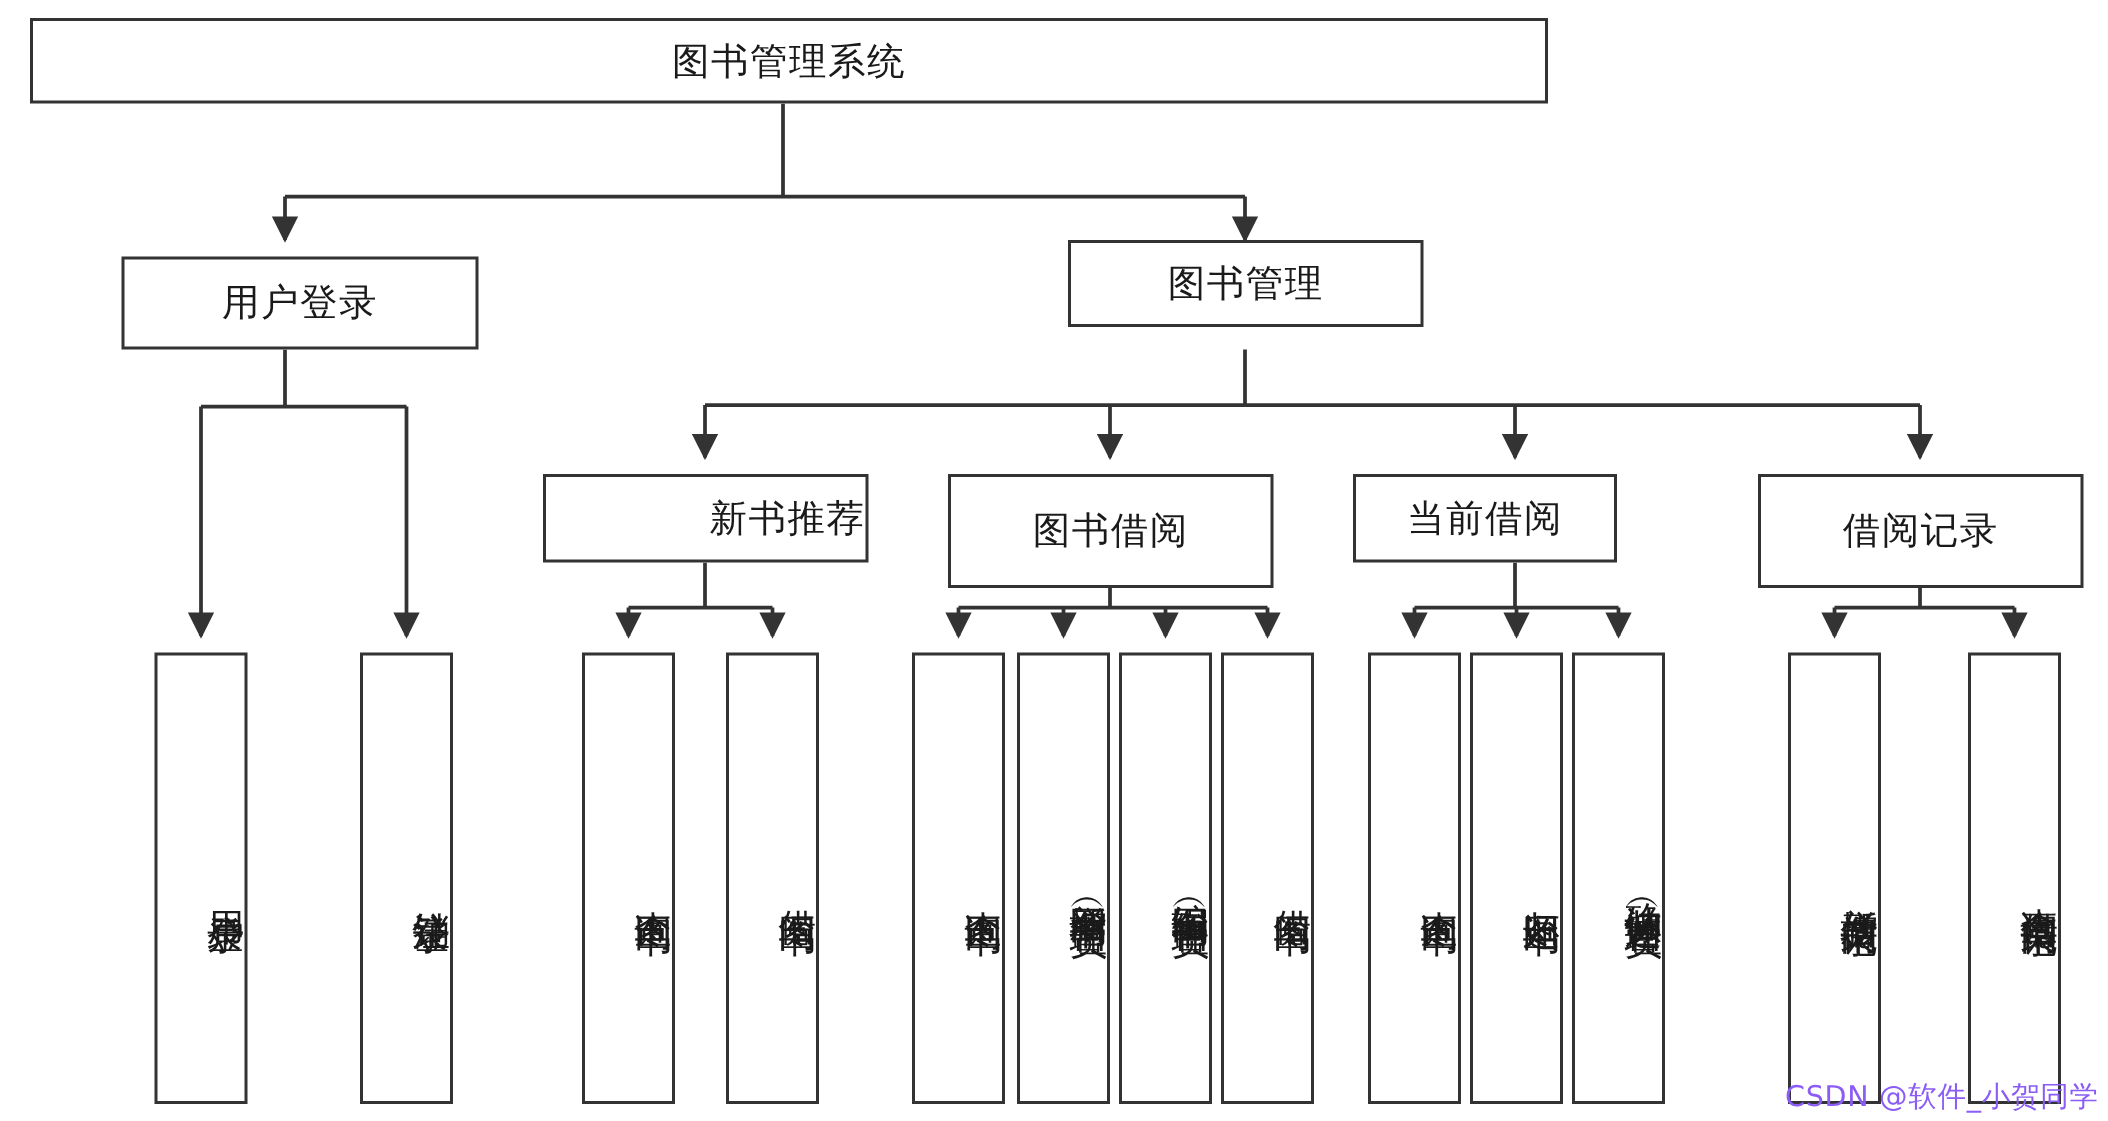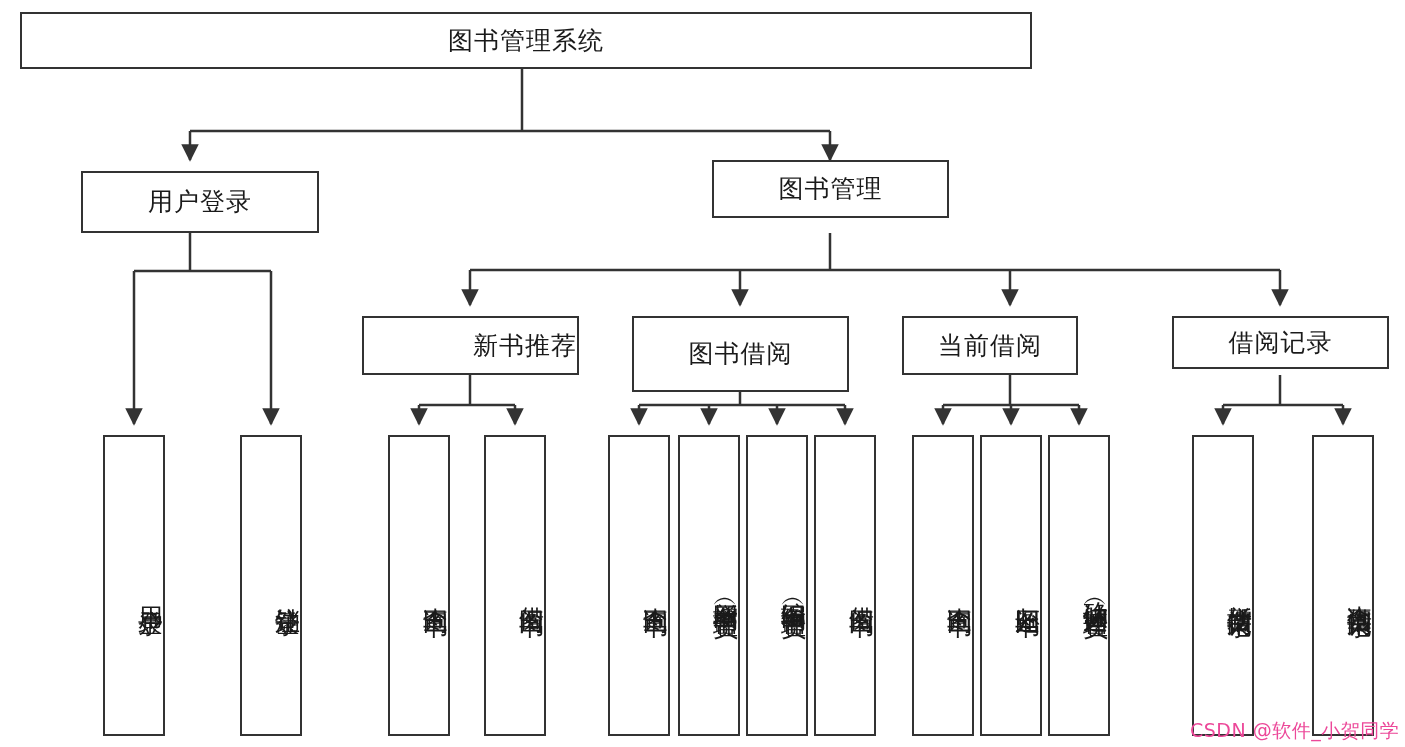--- a/index.html
+++ b/index.html
@@ -55,21 +55,21 @@
     justify-content: center;
   }
   .node-v > span {
     writing-mode: vertical-rl;
     text-orientation: upright;
     display: block;
   }
   .watermark {
     position: absolute;
     font-size: 19px;
-    color: #ec4899;
+    color: #8b5cf6;
     white-space: nowrap;
     letter-spacing: 0.5px;
     z-index: 5;
   }
 </style>
 </head>
 <body>
 
 <div id="canvas">
 
@@ -136,21 +136,21 @@
 
   <div class="node node-h" style="left: 362px; top: 316px; width: 217px; height: 59px; justify-content: flex-end;">
       <span>新书推荐</span>
     </div>
   <div class="node node-h" style="left: 632px; top: 316px; width: 217px; height: 76px;">
       <span>图书借阅</span>
     </div>
   <div class="node node-h" style="left: 902px; top: 316px; width: 176px; height: 59px;">
       <span>当前借阅</span>
     </div>
-  <div class="node node-h" style="left: 1172px; top: 316px; width: 217px; height: 53px;">
+  <div class="node node-h" style="left: 1172px; top: 316px; width: 217px; height: 76px;">
       <span>借阅记录</span>
     </div>
 
   <div class="node node-v" style="left: 103px; top: 435px; width: 62px; height: 301px;">
       <span>用户登录</span>
     </div>
   <div class="node node-v" style="left: 240px; top: 435px; width: 62px; height: 301px;">
       <span>注销登录</span>
     </div>
   <div class="node node-v" style="left: 388px; top: 435px; width: 62px; height: 301px;">

